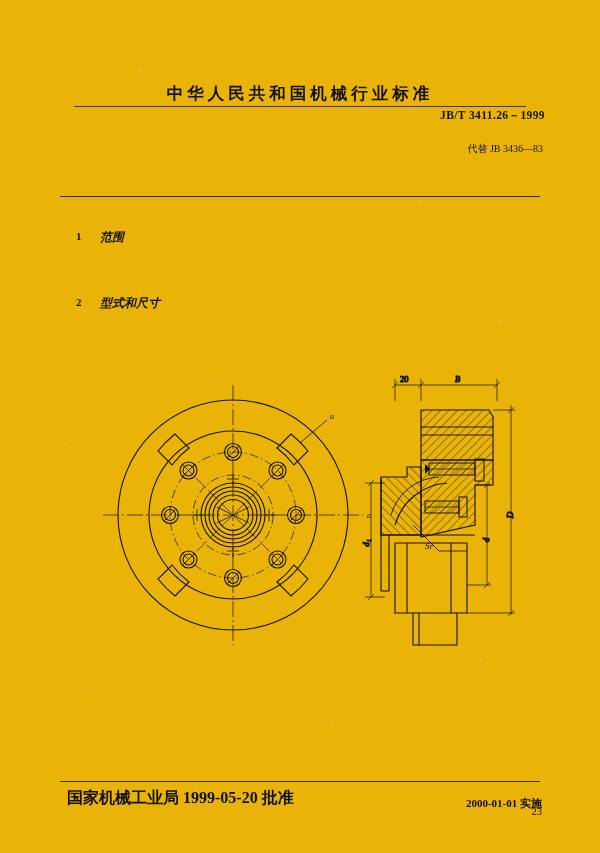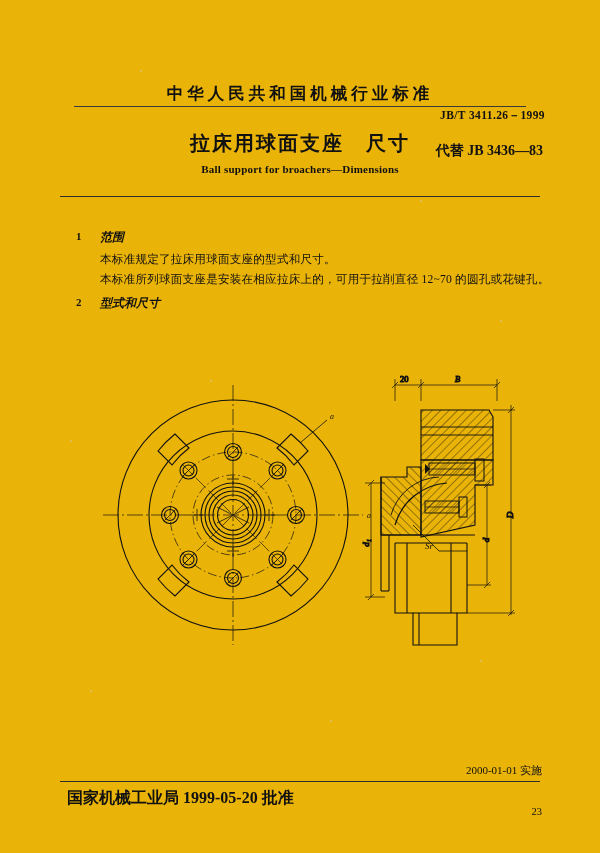--- a/index.html
+++ b/index.html
@@ -60,22 +60,22 @@
     top: 130px;
     text-align: center;
     font-size: 20px;
     font-weight: bold;
     letter-spacing: 2px;
   }
   .replaces {
     position: absolute;
     right: 57px;
     top: 142px;
-    font-size: 14px;
-    font-weight: bold;
+    font-size: 10px;
+    font-weight: normal;
     white-space: nowrap;
   }
   .en-title {
     position: absolute;
     left: 0; right: 0;
     top: 163px;
     text-align: center;
     font-size: 11px;
     font-weight: bold;
     letter-spacing: .2px;
@@ -122,23 +122,23 @@
     position: absolute;
     left: 67px;
     top: 788px;
     font-size: 16px;
     font-weight: bold;
     white-space: nowrap;
   }
   .footer-right {
     position: absolute;
     right: 58px;
-    top: 763px;
+    top: 796px;
     font-size: 11px;
-    font-weight: normal;
+    font-weight: bold;
     white-space: nowrap;
   }
   .page-num {
     position: absolute;
     right: 58px;
     top: 806px;
     font-size: 10.5px;
     font-weight: normal;
   }
 
@@ -156,33 +156,29 @@
 <body>
 
 <div id="page">
 
   <div class="nation-line">中华人民共和国机械行业标准</div>
 
   <div class="rule-top"></div>
 
   <div class="std-no">JB/T 3411.26－1999</div>
 
-  <div class="main-title">拉床用球面支座　尺寸</div>
 
   <div class="replaces">代替 JB 3436—83</div>
 
-  <div class="en-title">Ball support for broachers—Dimensions</div>
 
   <div class="rule-under-title"></div>
 
   <div class="clause-num" style="left:76px; top:230px;">1</div>
   <div class="clause-title" style="left:100px; top:229px;">范围</div>
 
-  <div class="para" style="left:100px; top:252px;">本标准规定了拉床用球面支座的型式和尺寸。</div>
-  <div class="para" style="left:100px; top:272px;">本标准所列球面支座是安装在相应拉床上的，可用于拉削直径 12~70 的圆孔或花键孔。</div>
 
   <div class="clause-num" style="left:76px; top:296px;">2</div>
   <div class="clause-title" style="left:100px; top:295px;text-align:right;">型式和尺寸</div>
 
 
   <div class="drawing">
     <svg viewBox="0 0 450 290" width="450" height="290">
       <defs>
         <pattern id="hatchR" width="6" height="6" patternUnits="userSpaceOnUse" patternTransform="rotate(45)">
           <line x1="0" y1="0" x2="0" y2="6" stroke="#111" stroke-width="0.8"></line>

